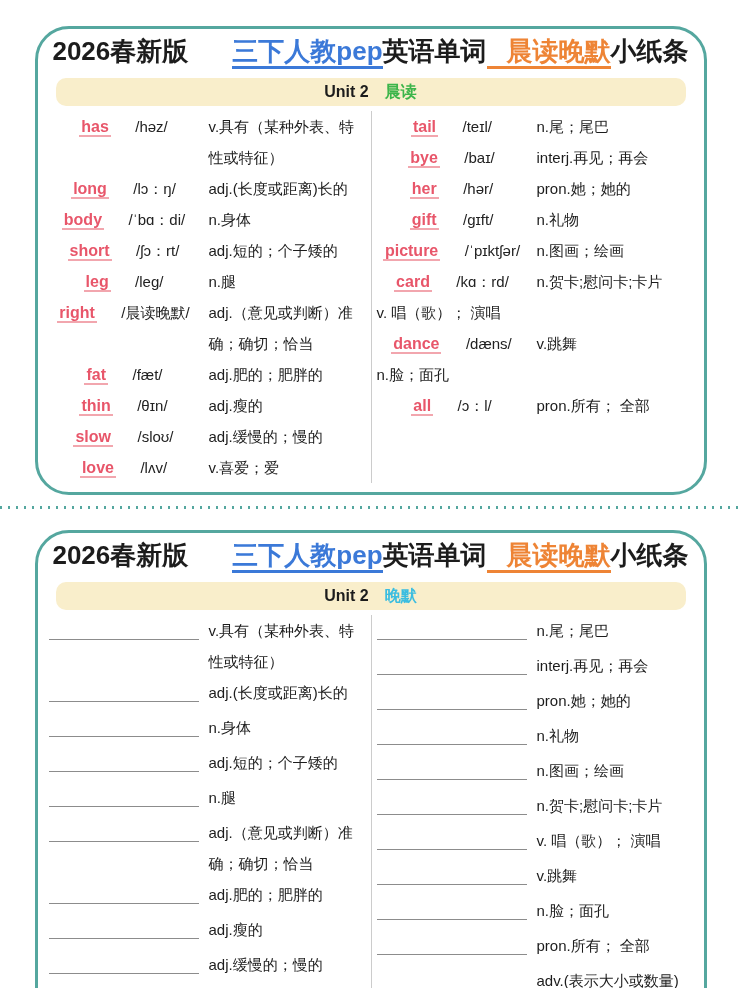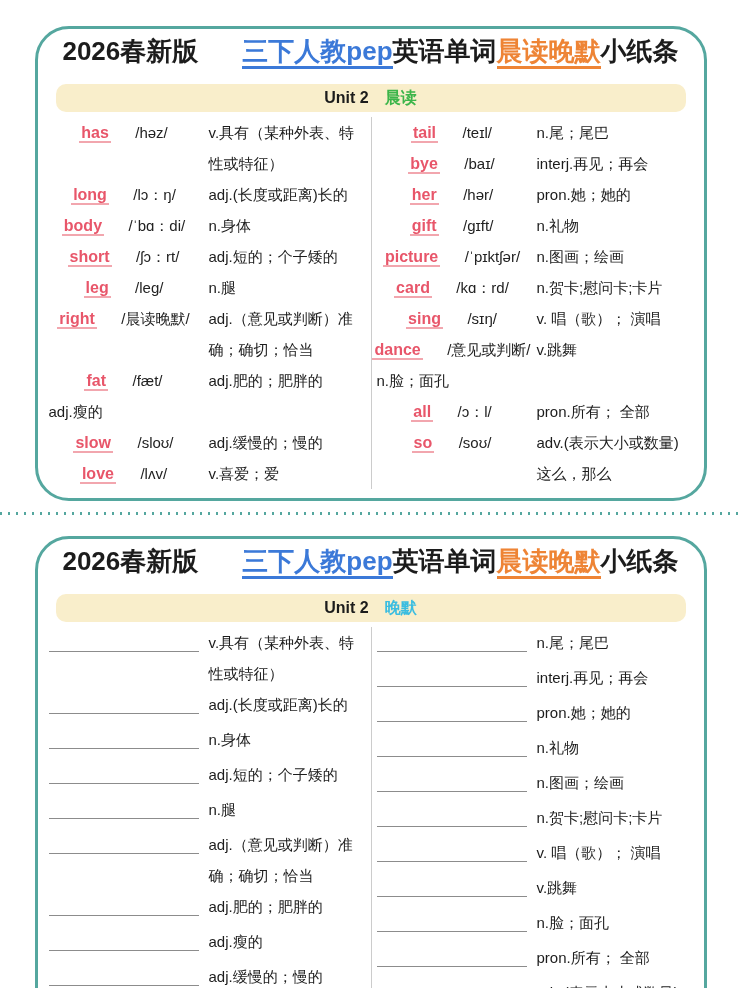--- a/index.html
+++ b/index.html
@@ -18,23 +18,23 @@
     border:3px solid var(--teal,#55a79f);
     border-radius:34px;
     padding:5px 0 9px;
   }
   .title{
     margin:0;text-align:center;
     font-size:26px;line-height:34px;font-weight:700;
     white-space:nowrap;letter-spacing:0;
   }
   .t-blue{color:var(--blue,#3b79d8);border-bottom:3px solid var(--blue,#3b79d8);margin-left:44px;}
-  .t-orange{color:var(--orange,#ee8435);border-bottom:3px solid var(--orange,#ee8435);}
+  .t-orange{color:var(--orange,#ee8435);border-bottom:3px solid var(--orange,#ee8435);padding-left:20px;}
   .unit-bar{
-    margin:16px 18px 0;
+    margin:10px 18px 0;
     background:var(--cream,#f9eecb);
     border-radius:10px;
     height:28px;
     display:flex;align-items:center;justify-content:center;
     font-size:16px;font-weight:700;
   }
   .mode{margin-left:16px;}
   .mode-green{color:var(--green,#3cb54a);}
   .mode-cyan{color:var(--cyan,#3bbde0);}
   .panel-body{display:flex;padding:5px 6px 0 6px;}
@@ -105,20 +105,21 @@
           </div>
           <div class="row">
             <div class="word-cell"><span class="word">right</span> <span class="phon">/晨读晚默/</span></div>
             <div class="def-cell">adj.（意见或判断）准确；确切；恰当</div>
           </div>
           <div class="row">
             <div class="word-cell"><span class="word">fat</span> <span class="phon">/fæt/</span></div>
             <div class="def-cell">adj.肥的；肥胖的</div>
           </div>
           <div class="row">
+            <div class="word-cell"><span class="word">thin</span> <span class="phon">/θɪn/</span></div>
             <div class="def-cell">adj.瘦的</div>
           </div>
           <div class="row">
             <div class="word-cell"><span class="word">slow</span> <span class="phon">/sloʊ/</span></div>
             <div class="def-cell">adj.缓慢的；慢的</div>
           </div>
           <div class="row">
             <div class="word-cell"><span class="word">love</span> <span class="phon">/lʌv/</span></div>
             <div class="def-cell">v.喜爱；爱</div>
           </div>
@@ -142,37 +143,32 @@
           </div>
           <div class="row">
             <div class="word-cell"><span class="word">picture</span> <span class="phon">/ˈpɪktʃər/</span></div>
             <div class="def-cell">n.图画；绘画</div>
           </div>
           <div class="row">
             <div class="word-cell"><span class="word">card</span> <span class="phon">/kɑ：rd/</span></div>
             <div class="def-cell">n.贺卡;慰问卡;卡片</div>
           </div>
           <div class="row">
-            <div class="word-cell"><span class="word">sing</span> <span class="phon">/sɪŋ/</span></div>
             <div class="def-cell">v. 唱（歌）； 演唱</div>
           </div>
           <div class="row">
-            <div class="word-cell"><span class="word">dance</span> <span class="phon">/意见或判断/</span></div>
+            <div class="word-cell"><span class="word">dance</span> <span class="phon">/dæns/</span></div>
             <div class="def-cell">v.跳舞</div>
           </div>
           <div class="row">
             <div class="def-cell">n.脸；面孔</div>
           </div>
           <div class="row">
             <div class="word-cell"><span class="word">all</span> <span class="phon">/ɔ：l/</span></div>
             <div class="def-cell">pron.所有； 全部</div>
-          </div>
-          <div class="row">
-            <div class="word-cell"><span class="word">so</span> <span class="phon">/soʊ/</span></div>
-            <div class="def-cell">adv.(表示大小或数量)这么，那么</div>
           </div>
         </div>
     </div>
   </section>
 
   <div class="dotted-sep"></div>
 
   <section class="card">
     <h1 class="title"><span>2026春新版</span><span class="t-blue">三下人教pep</span><span>英语单词</span><span class="t-orange">晨读晚默</span><span>小纸条</span></h1>
     <div class="unit-bar">

